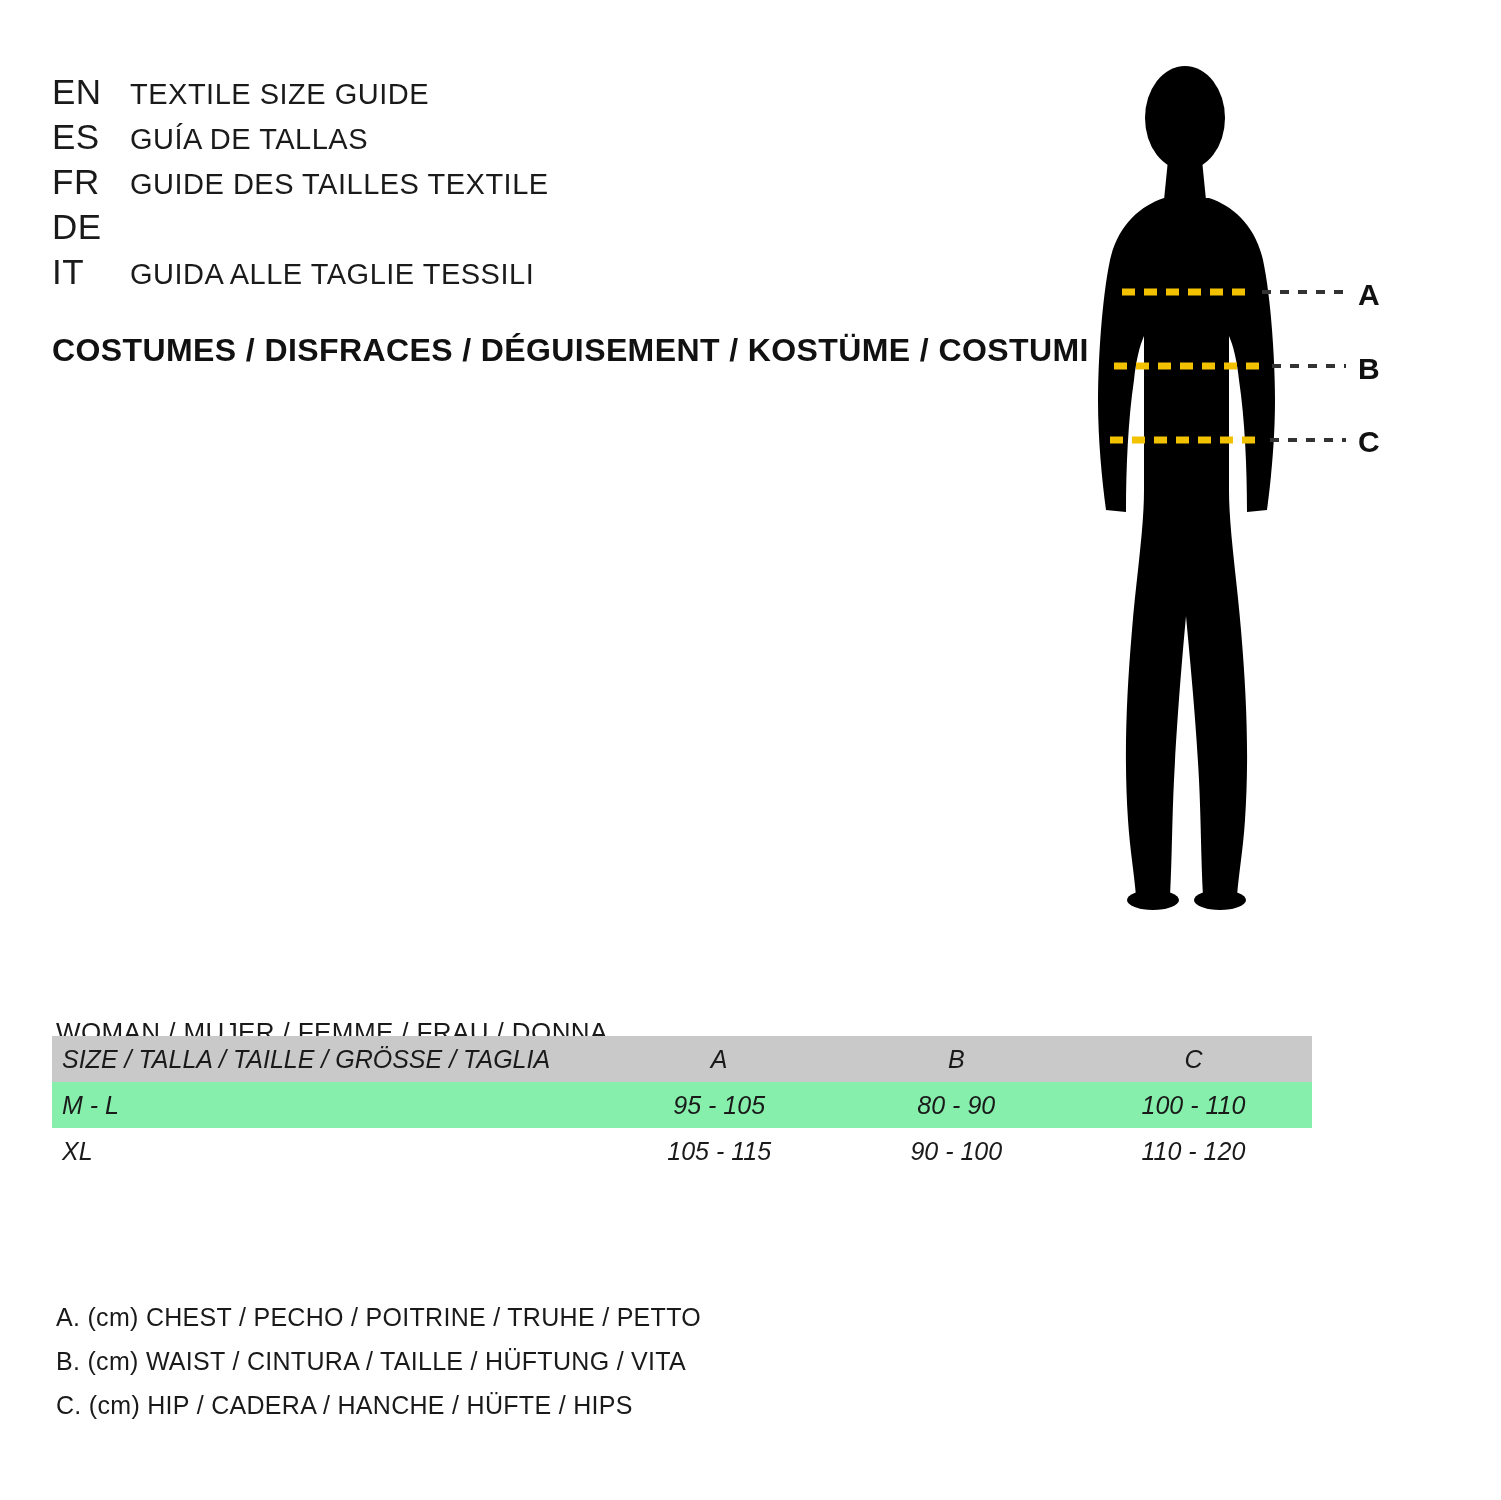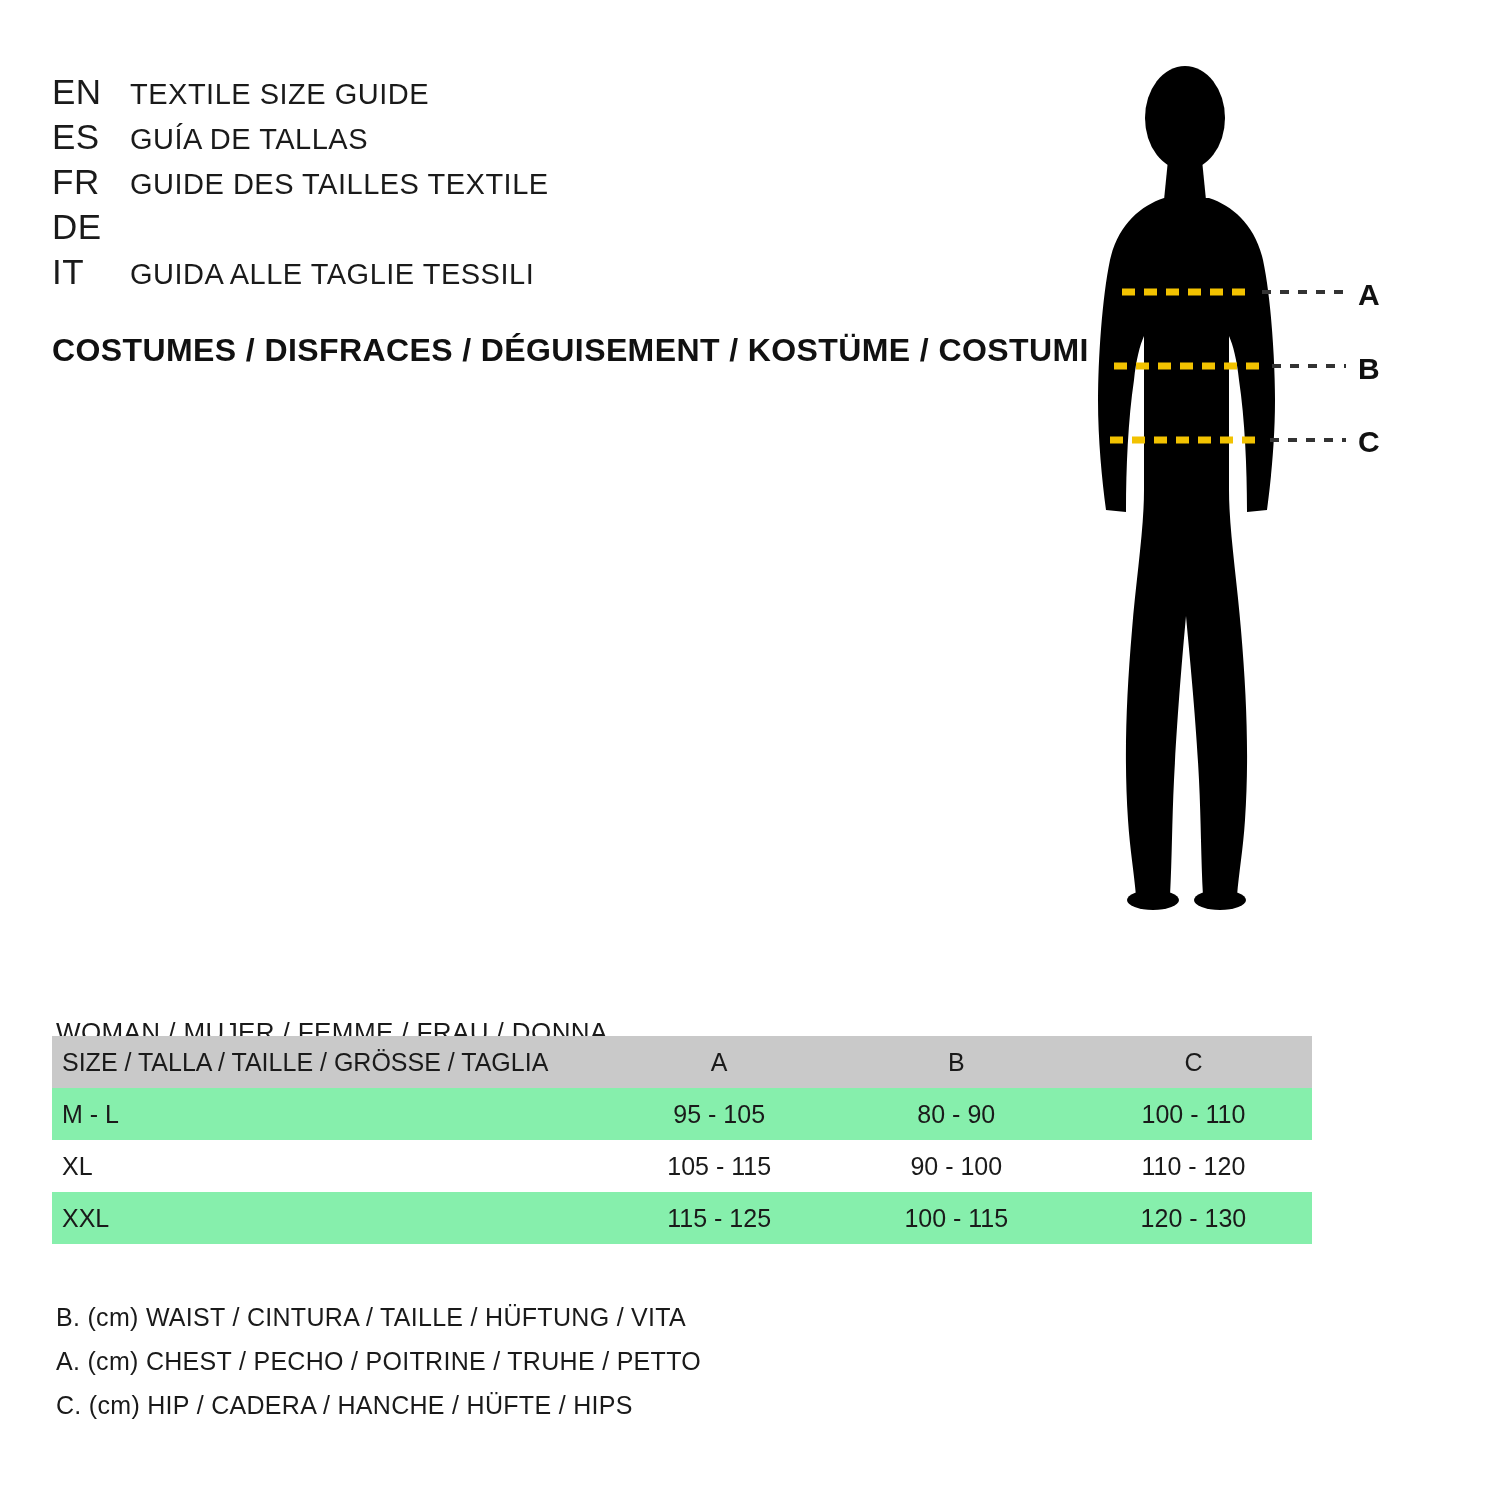--- a/index.html
+++ b/index.html
@@ -87,24 +87,25 @@
     left: 52px;
     top: 1036px;
     width: 1260px;
     border-collapse: collapse;
     font-size: 25px;
     color: #1a1a1a;
   }
   table.size-table th,
   table.size-table td {
     padding: 0;
-    height: 52px;
+    height: 46px;
     font-weight: normal;
     text-align: center;
     vertical-align: middle;
+    font-style: italic;
   }
   table.size-table th.size-col,
   table.size-table td.size-col {
     text-align: left;
     padding-left: 10px;
     width: 545px;
   }
   table.size-table thead tr {
     background: #c9c9c9;
   }
@@ -235,26 +236,20 @@
       <td>95 - 105</td>
       <td>80 - 90</td>
       <td>100 - 110</td>
     </tr>
     <tr class="odd">
       <td class="size-col">XL</td>
       <td>105 - 115</td>
       <td>90 - 100</td>
       <td>110 - 120</td>
     </tr>
-    <tr class="even">
-      <td class="size-col">XXL</td>
-      <td>115 - 125</td>
-      <td>100 - 115</td>
-      <td>120 - 130</td>
-    </tr>
   </tbody>
 </table>
 
 <div class="footnotes">
+  <div class="footnote">A. (cm) CHEST / PECHO / POITRINE / TRUHE / PETTO</div>
   <div class="footnote">B. (cm) WAIST / CINTURA / TAILLE / HÜFTUNG / VITA</div>
-  <div class="footnote">A. (cm) CHEST / PECHO / POITRINE / TRUHE / PETTO</div>
   <div class="footnote">C. (cm) HIP / CADERA / HANCHE / HÜFTE / HIPS</div>
 </div>
 
 </body></html>

